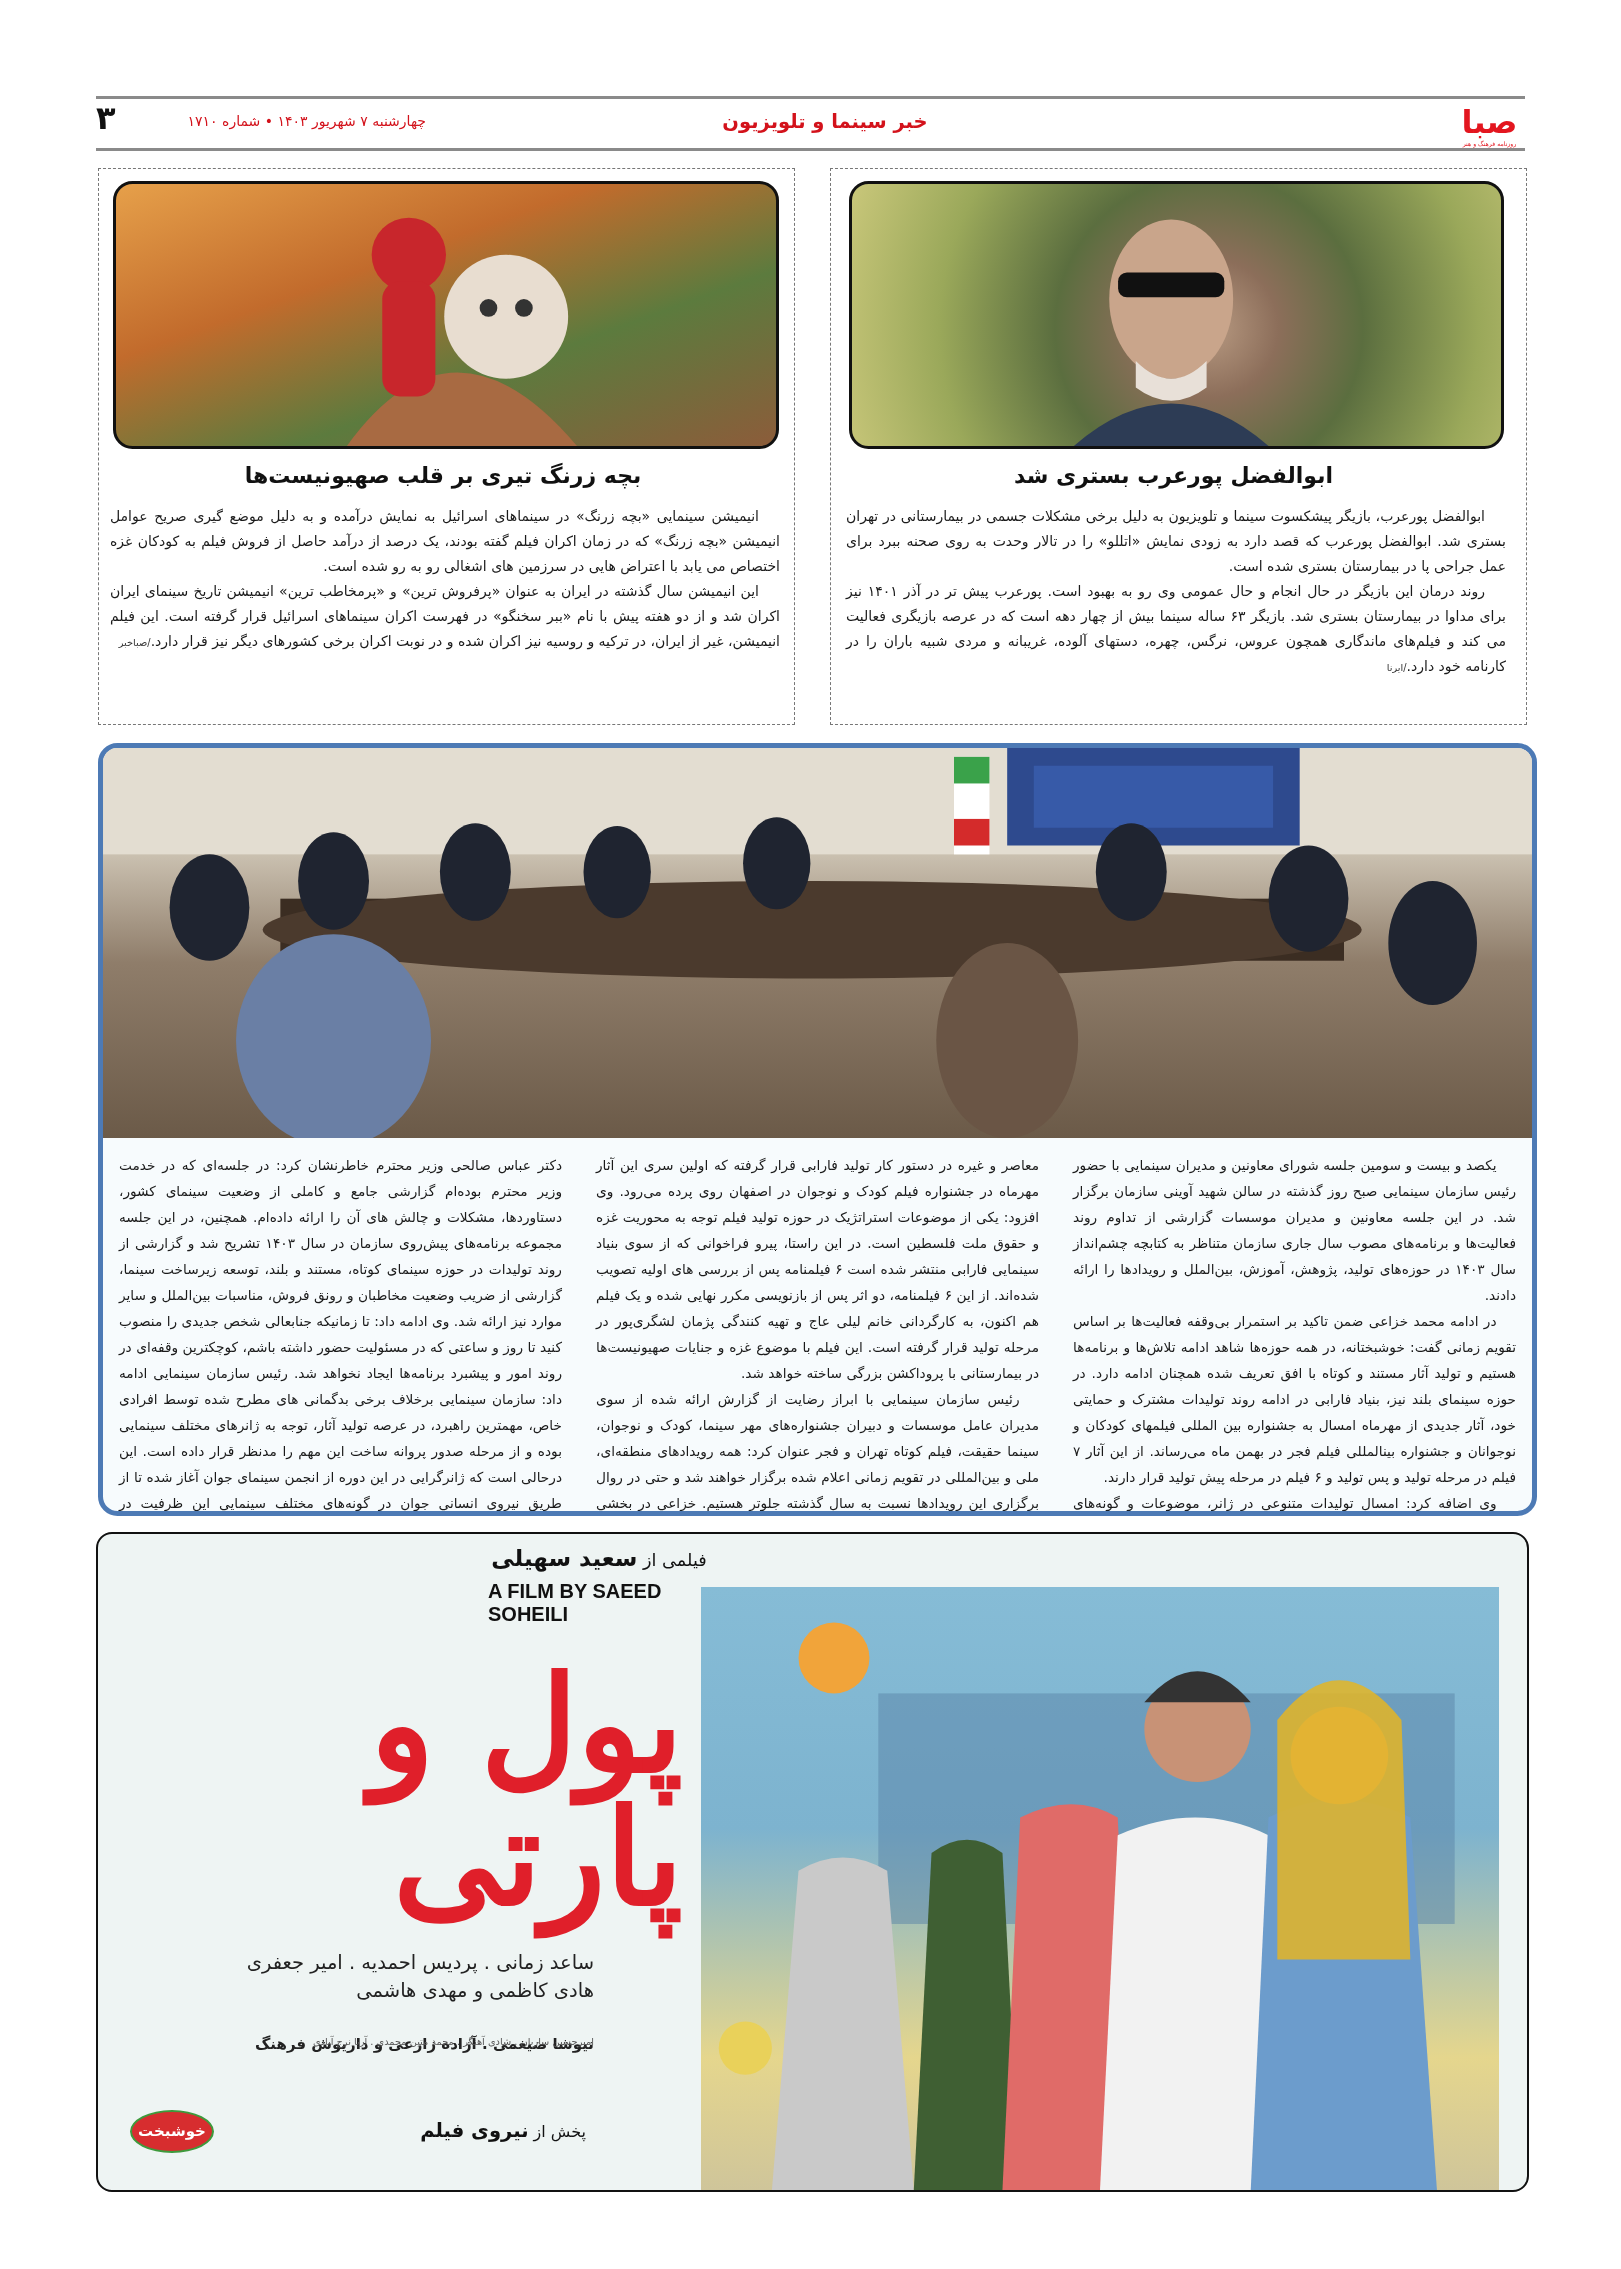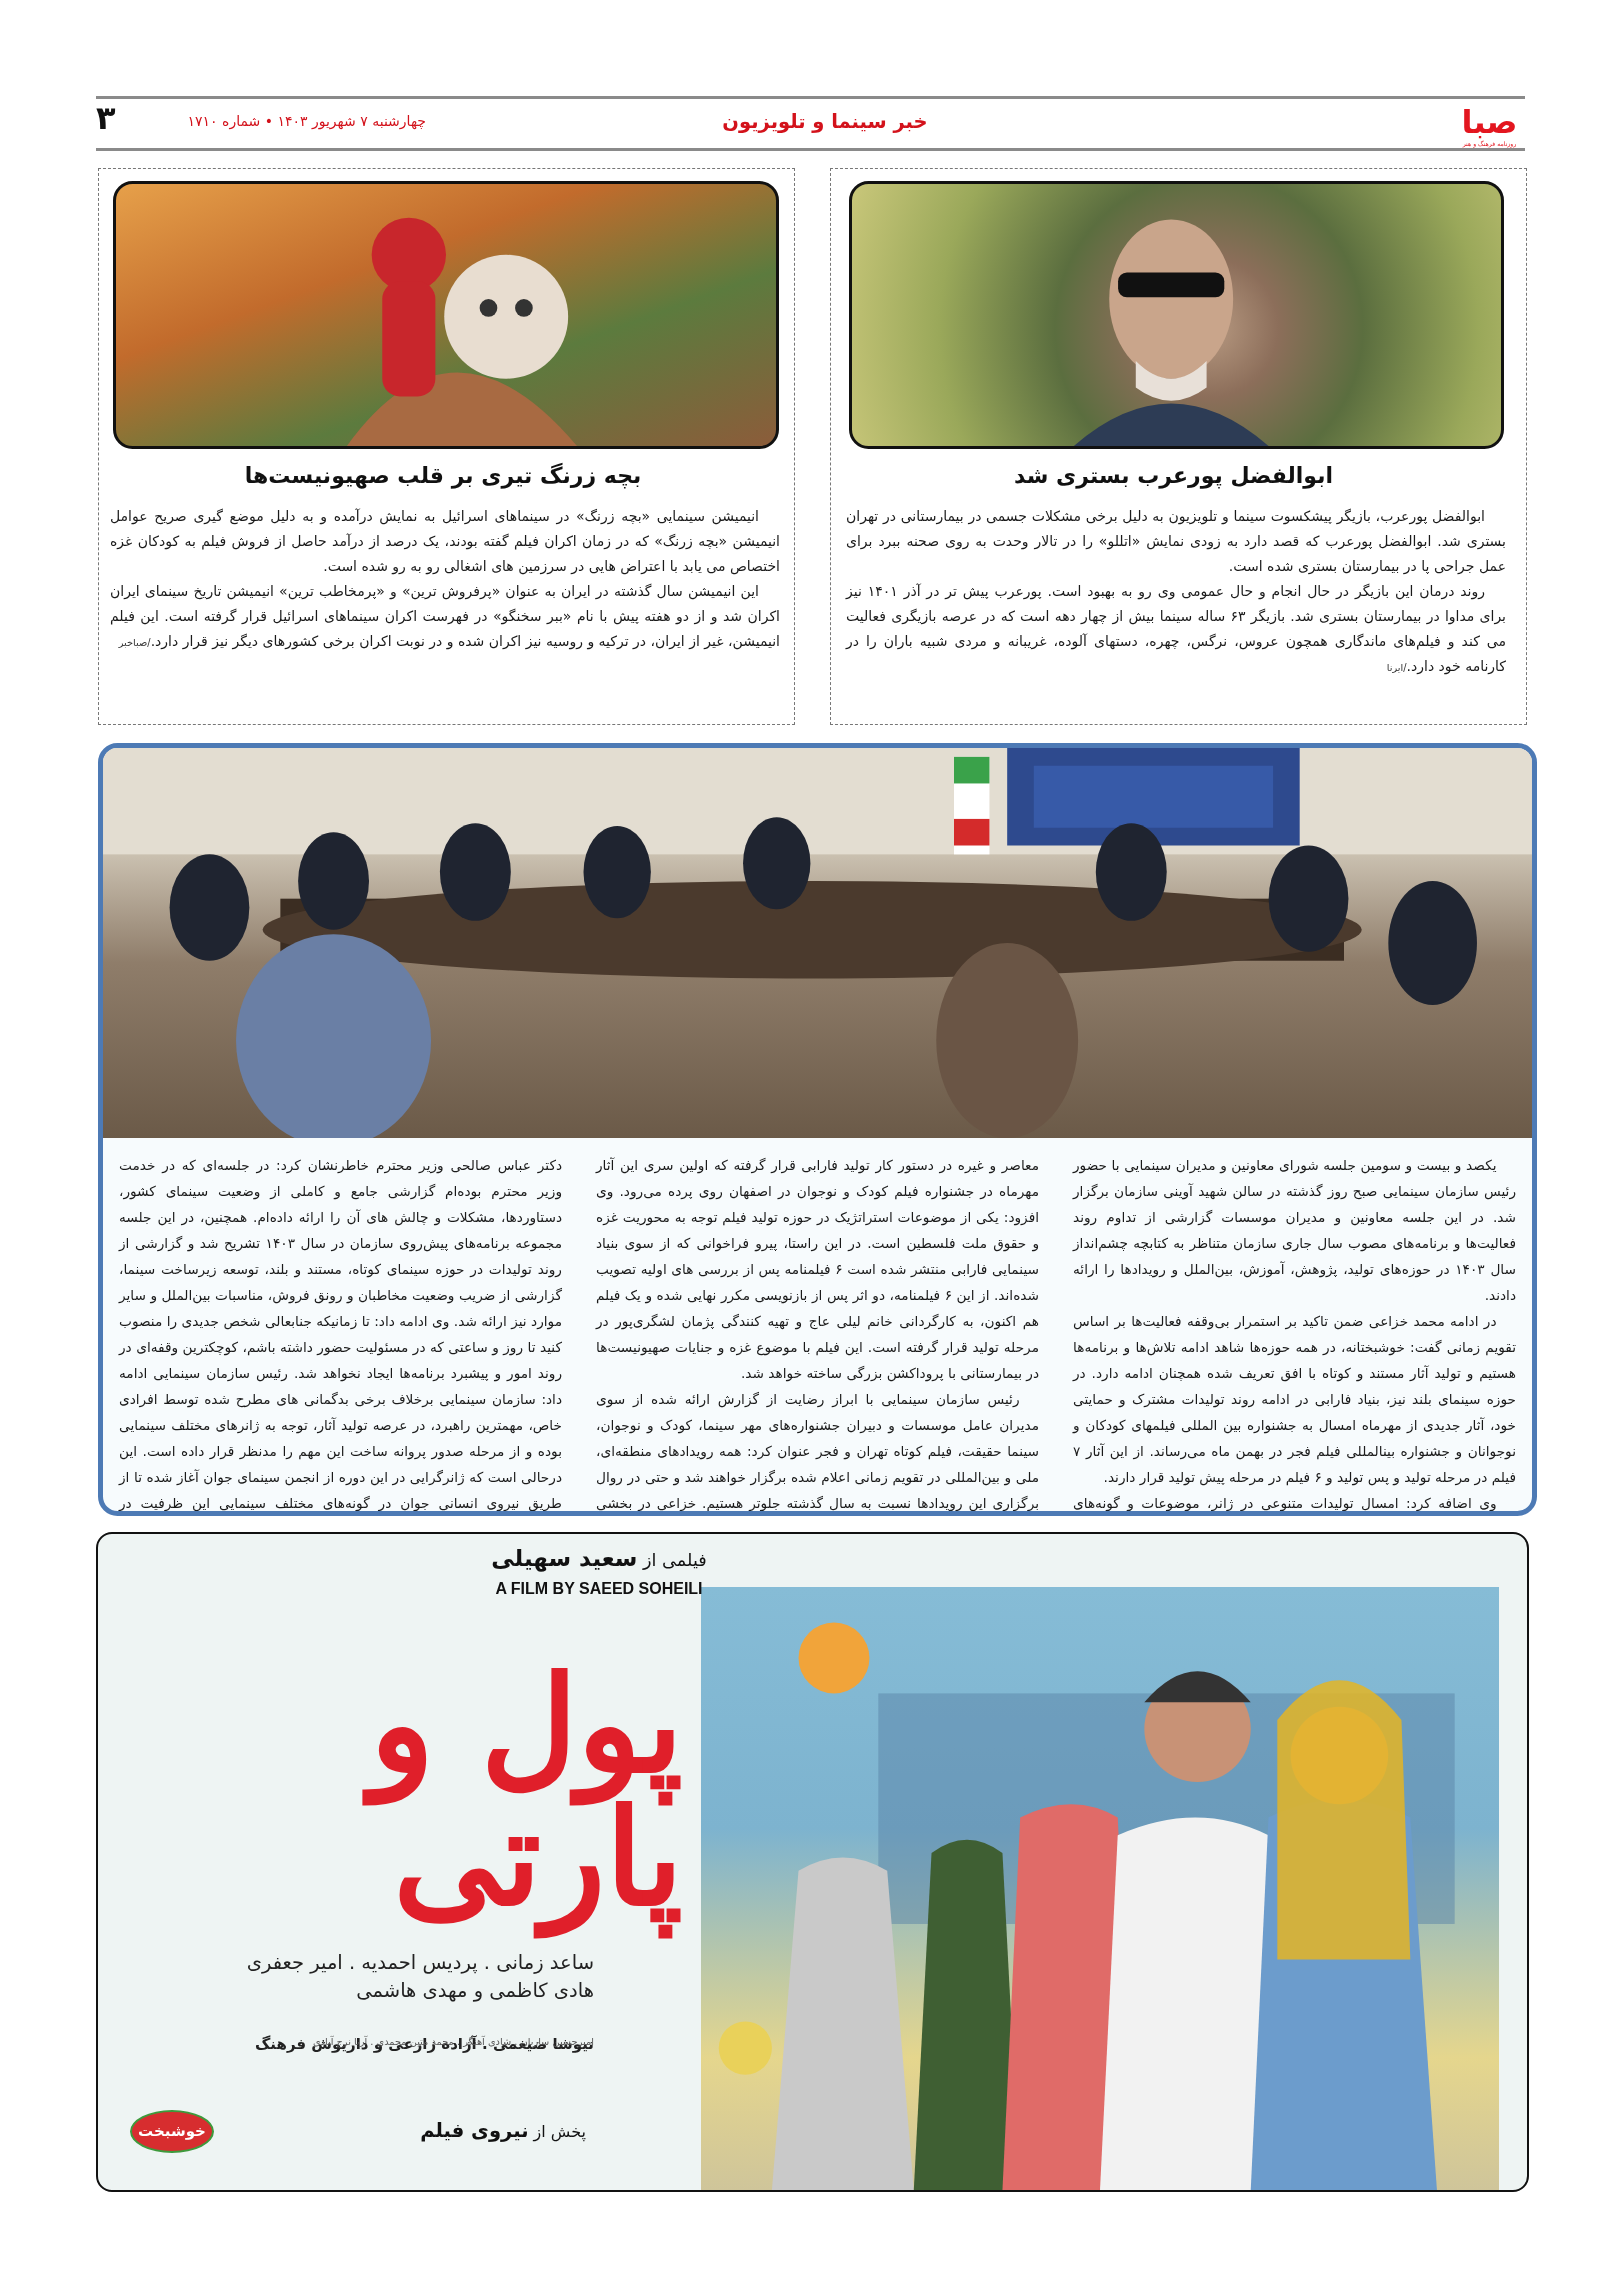--- a/index.html
+++ b/index.html
@@ -35,21 +35,21 @@
   .col p { margin: 0; text-indent: 19.5px; }
   .col p.no-indent { text-indent: 0; }
 
   
   .ad-box { position: absolute; left: 96px; top: 1532px; width: 1429px; height: 656px; border: 2.7px solid #111; border-radius: 16px; background: #eef4f3; overflow: hidden; }
   .ad-photo { position: absolute; left: 603px; top: 53px; width: 798px; height: 603px;
     background: linear-gradient(180deg, #86bcd6 0%, #7db3cf 40%, #e5d68d 78%, #cfc59a 100%); }
   .ad-title { position: absolute; left: 35px; top: 124px; width: 550px; height: 239px; color: #e01f2a; font-weight: bold; font-size: 133px; line-height: 1; font-family: "DejaVu Serif", serif; letter-spacing: -7px; }
   .ad-director-fa { position: absolute; left: 390px; top: 10.6px; width: 222px; text-align: center; font-size: 17.7px; color: #111; }
   .ad-director-fa b { font-size: 23px; }
-  .ad-director-en { position: absolute; left: 390px; top: 46px; width: 222px; text-align: center; font-size: 16px; color: #111; font-family: "Liberation Sans", sans-serif; font-weight: bold; }
+  .ad-director-en { position: absolute; left: 390px; top: 46px; width: 222px; font-size: 20px; color: #111; font-family: "Liberation Sans", sans-serif; font-weight: bold; }
   .ad-cast { position: absolute; left: 124px; width: 372px; text-align: right; color: #222; }
   .ad-distrib { position: absolute; left: 257px; top: 585px; width: 231px; text-align: right; font-size: 16px; color: #111; }
   .ad-distrib b { font-size: 19.5px; }
   .ad-brand { position: absolute; left: 32px; top: 576px; width: 80px; height: 39px; border-radius: 50%; background: #d72d2f; border: 2.7px solid #3e9a3c; color: #fff; font-size: 15px; font-weight: bold; text-align: center; line-height: 39px; }
 
   svg { display: block; }
 </style>
 </head>
 <body>
 

